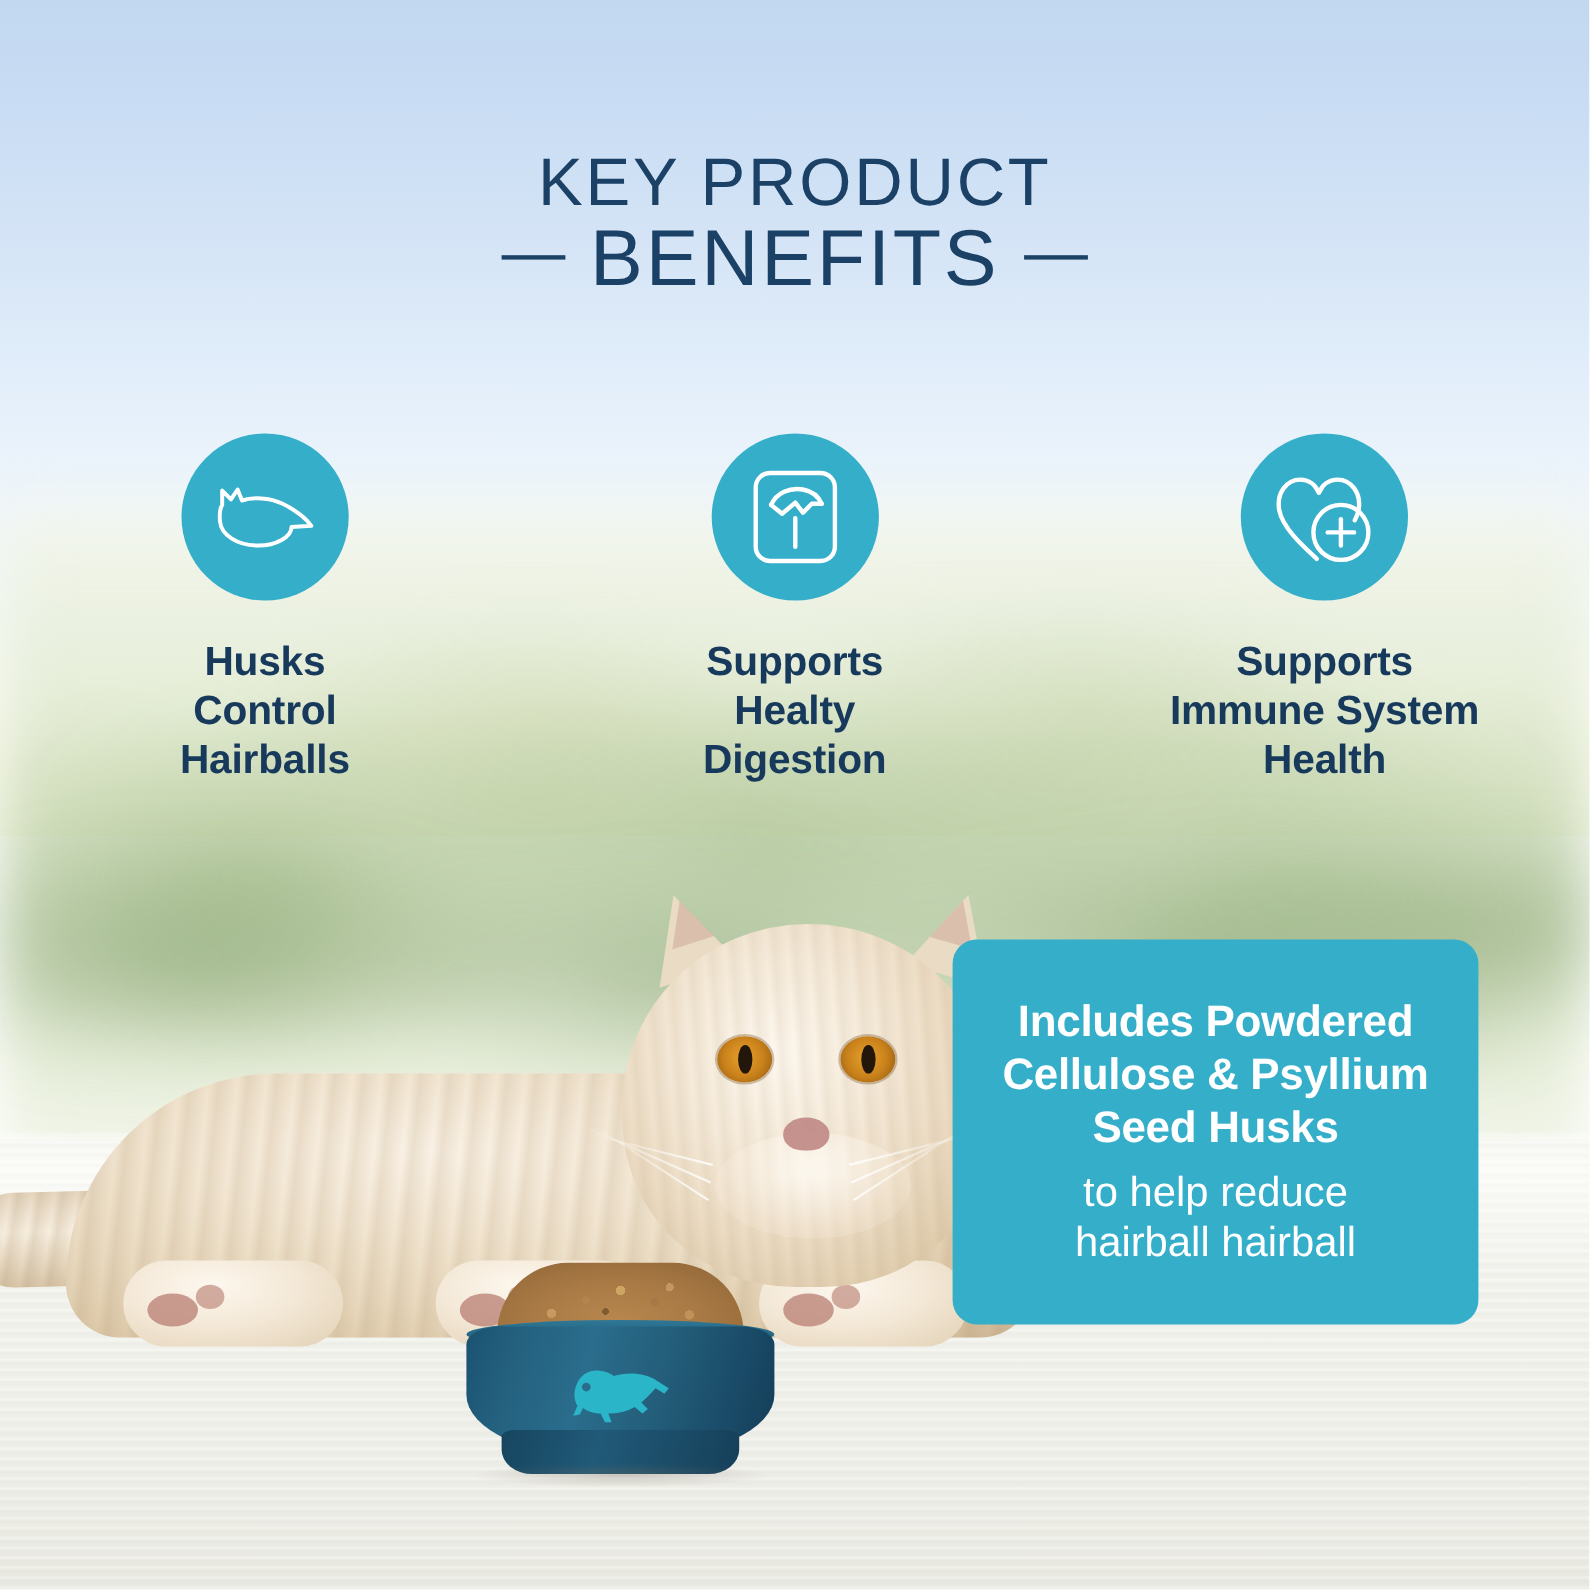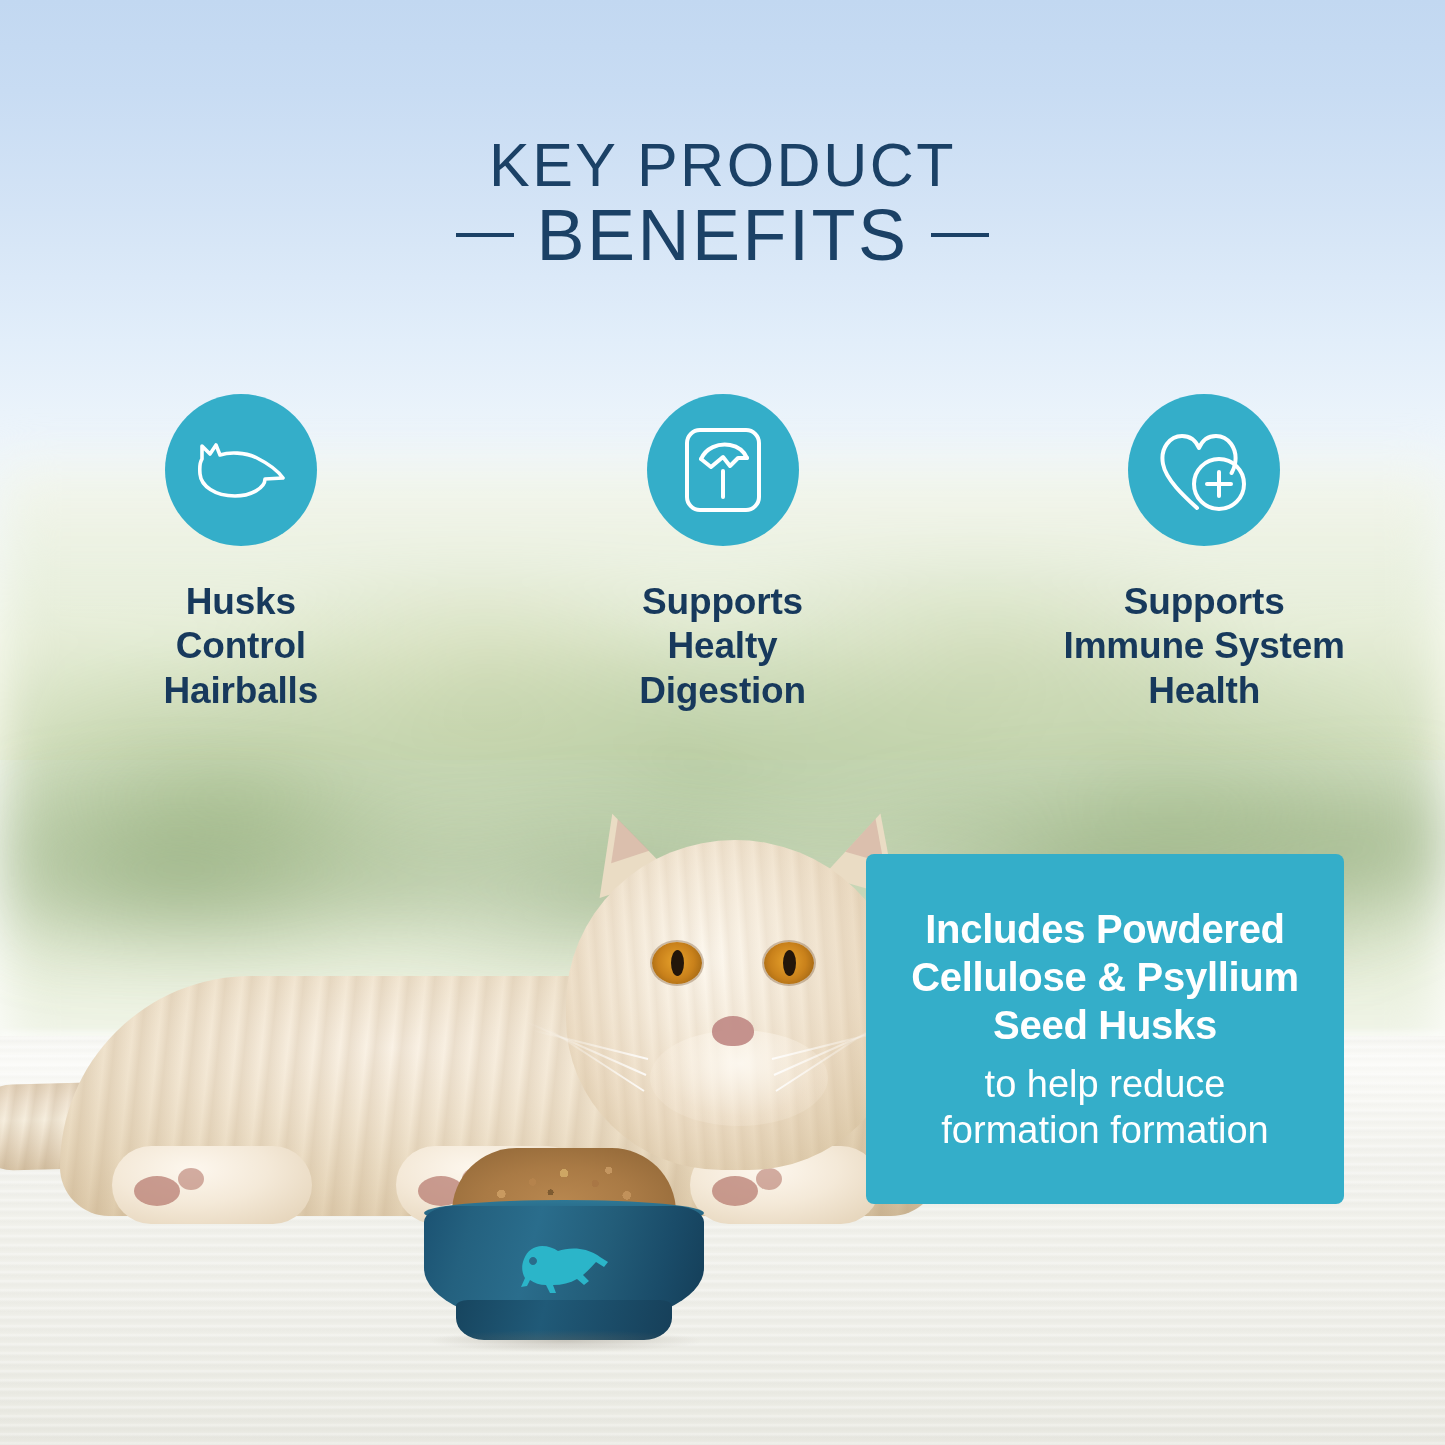--- a/index.html
+++ b/index.html
@@ -290,21 +290,21 @@
   }
   .bison {
     position:absolute; left:88px; top:92px; width:110px; height:58px; z-index:3;
   }
 
   
   .callout {
     position:absolute; left:866px; top:854px;
     width:478px; height:350px;
     background:#34aec9;
-    border-radius:8px;
+    border-radius:22px;
     display:flex; flex-direction:column; justify-content:center; align-items:center;
     padding:17px 26px;
     z-index:20;
   }
   .callout-bold {
     color:#ffffff; font-size:40px; font-weight:bold;
     line-height:1.20; text-align:center; letter-spacing:-0.3px;
     white-space:pre-line;
   }
   .callout-sub {
@@ -432,16 +432,16 @@
         <path d="M30 6 C22 6 15 11 12 19 C9 26 10 33 13 38 L9 47 L15 46 L18 40 C22 43 28 45 34 45 L38 53 L44 53 L41 45 C50 45 58 43 65 39 L72 45 L77 41 L71 35 C76 31 80 26 84 22 L92 27 L96 22 L88 17 C83 13 76 10 68 9 C60 8 52 9 46 11 C42 8 36 6 30 6 Z M21 17 C23 17 25 19 25 21 C25 23 23 25 21 25 C19 25 17 23 17 21 C17 19 19 17 21 17 Z"></path>
       </svg>
     </span>
   </div>
 
   <div class="callout">
     <div class="callout-bold">Includes Powdered
 Cellulose &amp; Psyllium
 Seed Husks</div>
     <div class="callout-sub">to help reduce
-formation formation</div>
+hairball hairball</div>
   </div>
 
 </div>
 
 </body></html>

